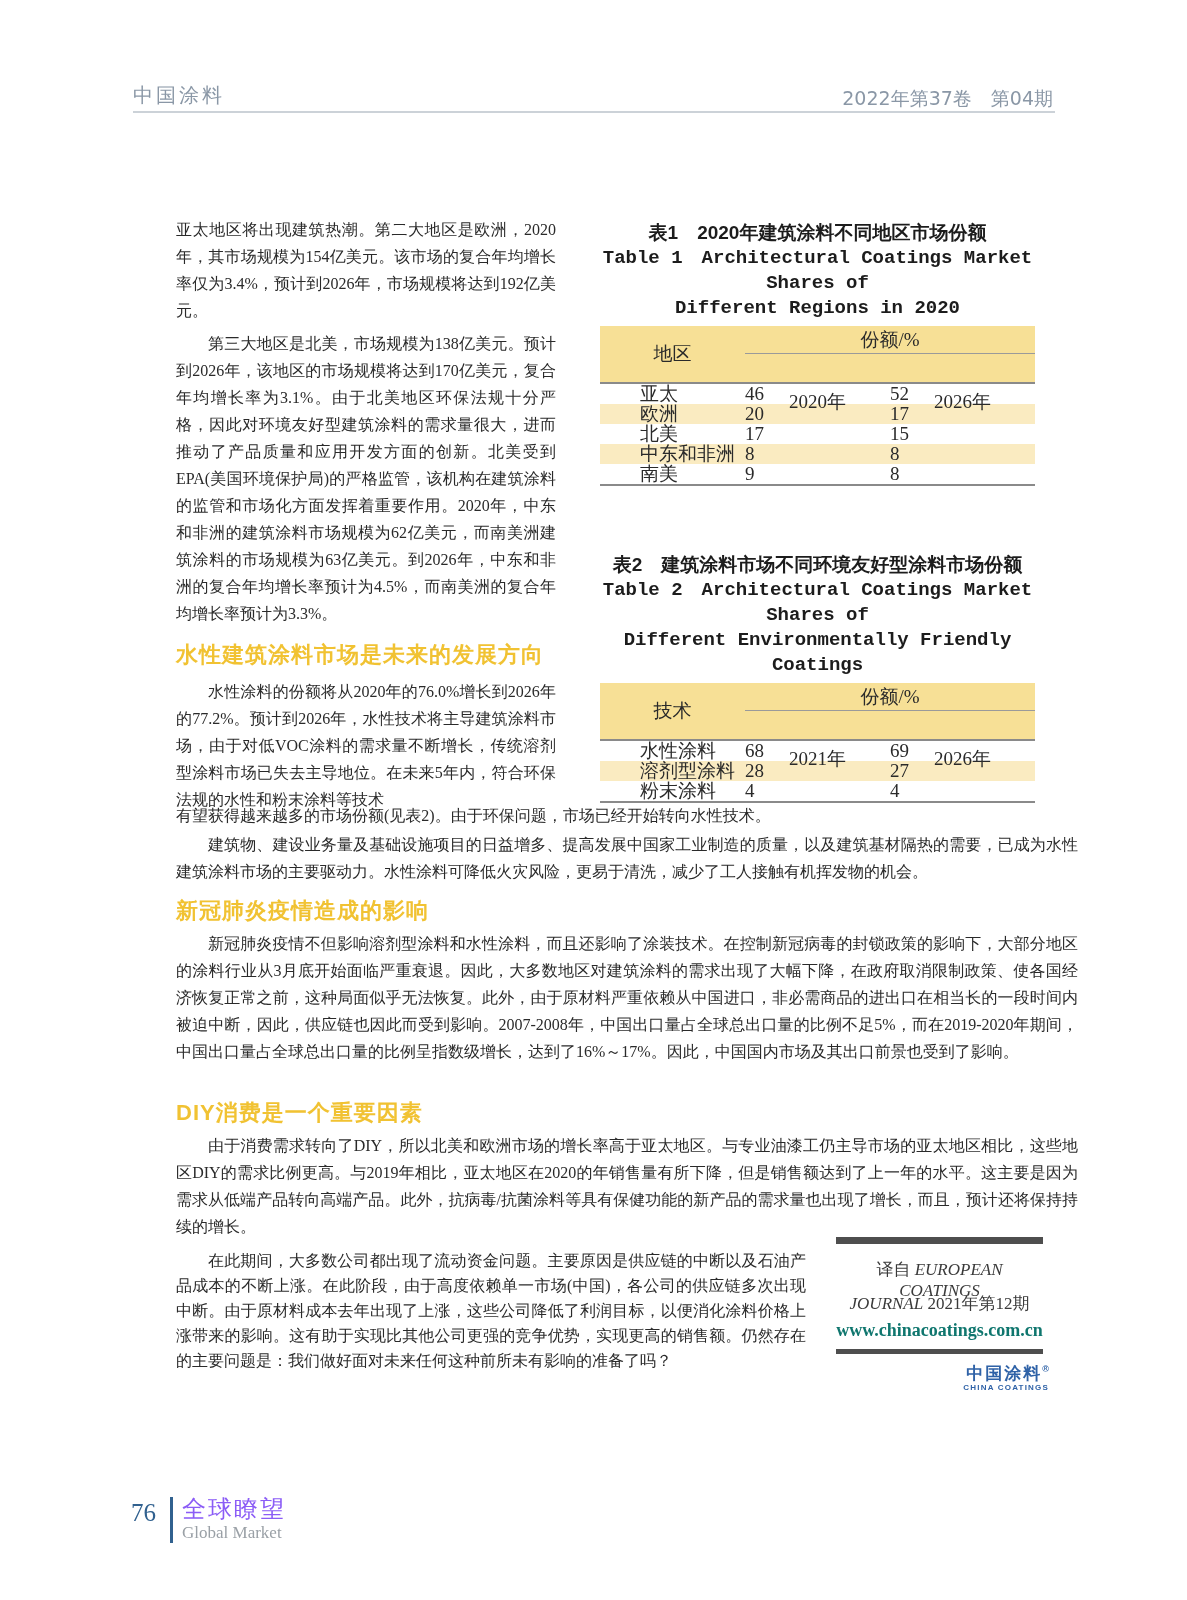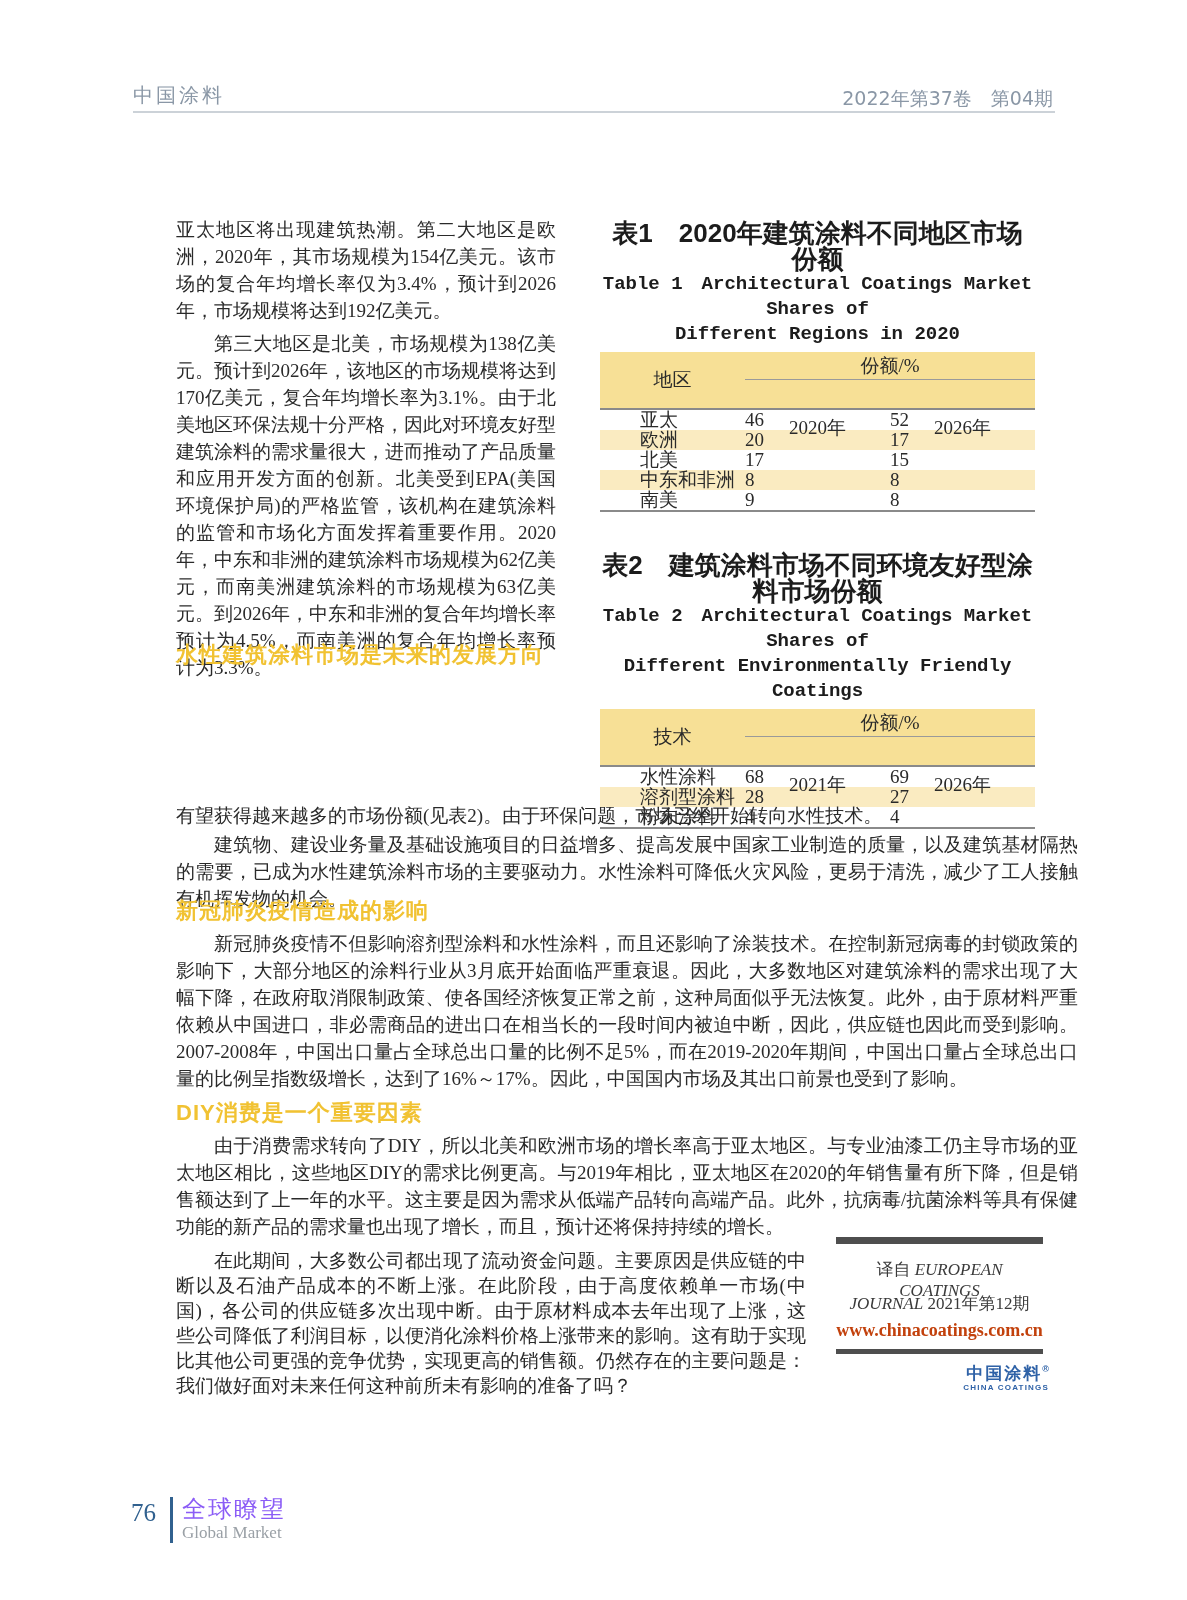--- a/index.html
+++ b/index.html
@@ -12,53 +12,53 @@
   .abs { position:absolute; }
 
   
   .hdr-journal { left:133px; top:82px; font-size:20px; letter-spacing:3px; color:#8a97a6;
                  font-family:"DejaVu Sans","Liberation Sans",sans-serif; }
   .hdr-issue   { right:134px; top:86px; font-size:19px; color:#8a97a6;
                  font-family:"DejaVu Sans","Liberation Sans",sans-serif; }
   .hdr-line    { left:133px; top:111px; width:922px; height:2px; background:#ccd2d8; }
 
   
-  .para { font-size:19px; line-height:27px; text-align:justify;font-family:Liberation Serif, serif; }
+  .para { font-size:16px; line-height:27px; text-align:justify;font-family:Liberation Serif, serif; }
   .indent { text-indent:2em; }
   .leftcol { left:176px; width:380px; }
   .fullw   { left:176px; width:902px; }
   .sec-heading {
     left:176px; font-family:"Liberation Sans","DejaVu Sans",sans-serif;
     font-weight:bold; font-size:22px; color:#f1c232; letter-spacing:1px;
   }
 
   
   .tblwrap { left:600px; width:435px; }
   .cap-zh { text-align:center; font-family:"Liberation Sans","DejaVu Sans",sans-serif;
-            font-weight:bold; font-size:26px; line-height:26px; color:#1c1c1c; }
+            font-weight:bold; font-size:19px; line-height:26px; color:#1c1c1c; }
   .cap-en { text-align:center; font-family:Liberation Mono, monospace;
             font-weight:bold; font-size:19px; line-height:25px; color:#1c1c1c; }
   .tgrid  { margin-top:5px; width:100%; border-bottom:2px solid #8a8a8a; font-size:19px; }
   .thead  { display:flex; background:#f7e096; border-bottom:2px solid #8a8a8a; height:56px; }
   .hc1    { width:145px; display:flex; align-items:center; justify-content:center; }
   .hr2    { flex:1; display:flex; flex-direction:column; }
   .share  { height:27px; line-height:27px; text-align:center; border-bottom:1px solid #9a9a9a; }
   .years  { height:28px; display:flex; }
   .years span { flex:1; text-align:center; line-height:28px;margin-top:34px; }
   .trow   { display:flex; height:20px; align-items:center; }
   .trow.alt { background:#faebc1; }
   .tc1    { width:145px; padding-left:40px; box-sizing:border-box; }
   .tc2,.tc3 { flex:1; text-align:left; }
 
   
   .src-bar { left:836px; width:207px; background:#4e4e4e; }
   .src-line { left:836px; width:207px; text-align:center; font-size:17px; color:#3a3a3a; }
   .src-it { font-style:italic; }
   .src-url { left:836px; width:207px; text-align:center; font-size:18px; font-weight:bold;
-             color:#c2410c; text-decoration:none; display:block; }
+             color:#0f766e; text-decoration:none; display:block; }
 
   
   .logo { left:836px; width:213px; top:1360px; text-align:right;
           font-family:"Liberation Sans","DejaVu Sans",sans-serif; color:#2f62a7; }
   .logo-zh { font-size:17px; font-weight:bold; letter-spacing:2px; line-height:18px; }
   .logo-mark { font-size:9px; vertical-align:super; letter-spacing:0; }
   .logo-en { font-size:8px; font-weight:bold; letter-spacing:1.2px; line-height:10px; }
 
   
   .pg-num { left:131px; top:1499px; font-size:25px; color:#31618f; }
@@ -72,20 +72,21 @@
 
 <div class="page">
 
   <div class="abs hdr-journal">中国涂料</div>
   <div class="abs hdr-issue">2022年第37卷　第04期</div>
   <div class="abs hdr-line"></div>
 
   <div class="abs para leftcol" style="top:216px;">亚太地区将出现建筑热潮。第二大地区是欧洲，2020年，其市场规模为154亿美元。该市场的复合年均增长率仅为3.4%，预计到2026年，市场规模将达到192亿美元。</div>
   <div class="abs para leftcol indent" style="top:330px;">第三大地区是北美，市场规模为138亿美元。预计到2026年，该地区的市场规模将达到170亿美元，复合年均增长率为3.1%。由于北美地区环保法规十分严格，因此对环境友好型建筑涂料的需求量很大，进而推动了产品质量和应用开发方面的创新。北美受到EPA(美国环境保护局)的严格监管，该机构在建筑涂料的监管和市场化方面发挥着重要作用。2020年，中东和非洲的建筑涂料市场规模为62亿美元，而南美洲建筑涂料的市场规模为63亿美元。到2026年，中东和非洲的复合年均增长率预计为4.5%，而南美洲的复合年均增长率预计为3.3%。</div>
   <div class="abs sec-heading" style="top:640px;">水性建筑涂料市场是未来的发展方向</div>
+  <div class="abs para leftcol indent" style="top:678px;">水性涂料的份额将从2020年的76.0%增长到2026年的77.2%。预计到2026年，水性技术将主导建筑涂料市场，由于对低VOC涂料的需求量不断增长，传统溶剂型涂料市场已失去主导地位。在未来5年内，符合环保法规的水性和粉末涂料等技术</div>
 
   <div class="abs tblwrap" style="top:220px;">
     <div class="cap-zh">表1　2020年建筑涂料不同地区市场份额</div>
     <div class="cap-en">Table 1　Architectural Coatings Market Shares of</div>
     <div class="cap-en">Different Regions in 2020</div>
     <div class="tgrid">
       <div class="thead">
         <div class="hc1">地区</div>
         <div class="hr2">
           <div class="share">份额/%</div>

